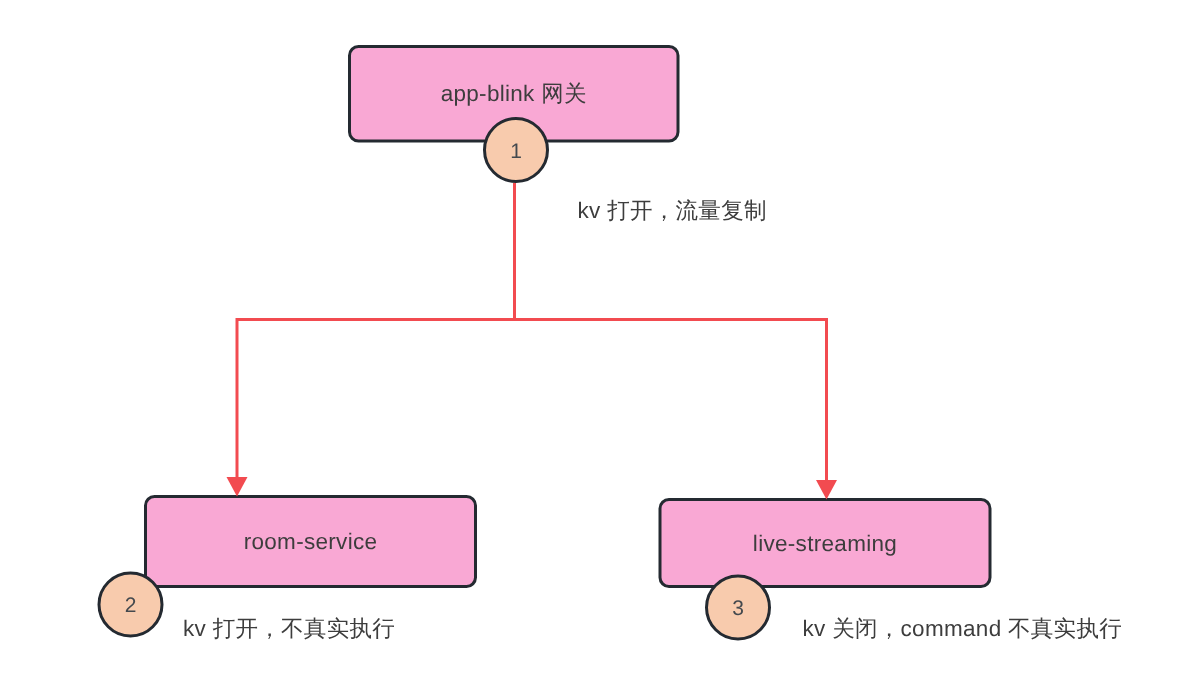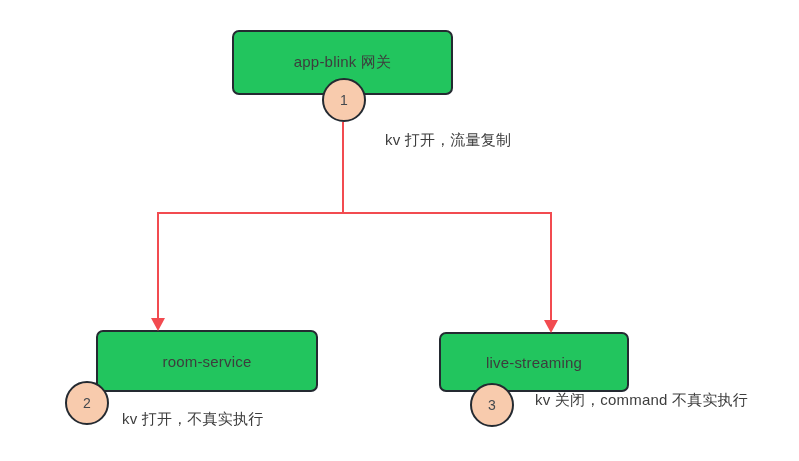--- a/index.html
+++ b/index.html
@@ -19,34 +19,34 @@
     position: absolute;
     left: 0;
     top: 0;
     width: 799px;
     height: 461px;
     z-index: 1;
   }
   .node {
     position: absolute;
     box-sizing: border-box;
-    background: #22c55e;
+    background: #f9a8d4;
     border: 2px solid #242a31;
     border-radius: 7px;
     display: flex;
     align-items: center;
     justify-content: center;
     z-index: 0;
     color: #3d3d3d;
     font-size: 15px;
     letter-spacing: 0.2px;
   }
   .node-gateway   { left: 232px; top: 30px;  width: 221px; height: 65px; }
   .node-room      { left: 48px;  top: 330px; width: 222px; height: 62px; margin-left: 48px; }
-  .node-live      { left: 439px; top: 332px; width: 190px; height: 60px; text-align: right; }
+  .node-live      { left: 439px; top: 332px; width: 222px; height: 60px; text-align: right; }
   .step-circle {
     position: absolute;
     box-sizing: border-box;
     width: 44px;
     height: 44px;
     border-radius: 50%;
     background: #f8cbad;
     border: 2px solid #242a31;
     display: flex;
     align-items: center;
@@ -61,21 +61,21 @@
   .note {
     position: absolute;
     z-index: 2;
     color: #3d3d3d;
     font-size: 15px;
     white-space: nowrap;
     letter-spacing: 0.2px;
   }
   .note-1 { left: 385px; top: 105px; margin-top: 26px; }
   .note-2 { left: 122px; top: 410px; }
-  .note-3 { left: 535px; top: 391px; }
+  .note-3 { left: 535px; top: 410px; }
 </style>
 </head>
 <body>
 
 <div class="canvas">
 
   <svg class="connector-layer" viewBox="0 0 799 461" xmlns="http://www.w3.org/2000/svg">
     <g stroke-width="2" fill="none">
       <line x1="343" y1="122" x2="343" y2="214" stroke="#f24b50"></line>
       <line x1="158" y1="213" x2="551" y2="213" stroke="#f24b50"></line>

